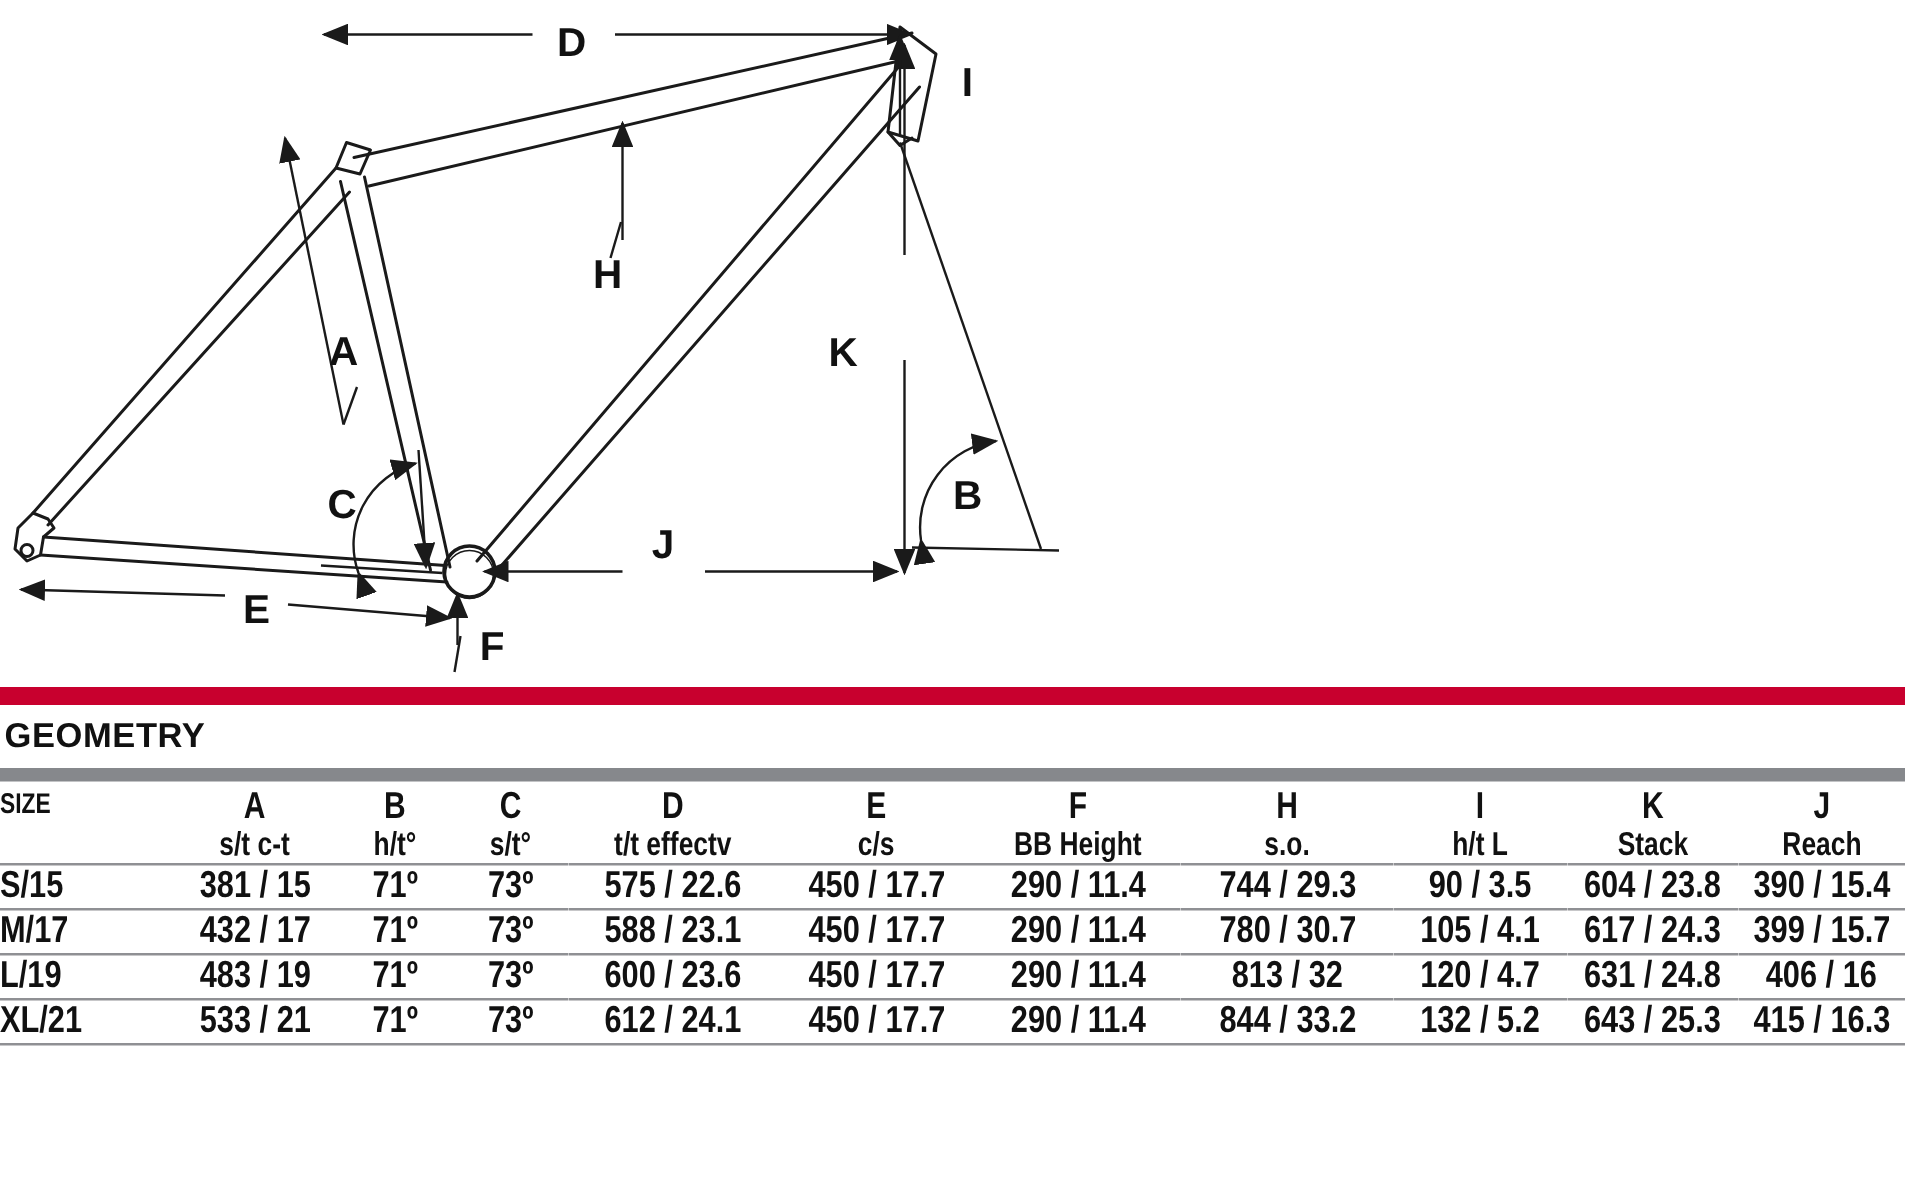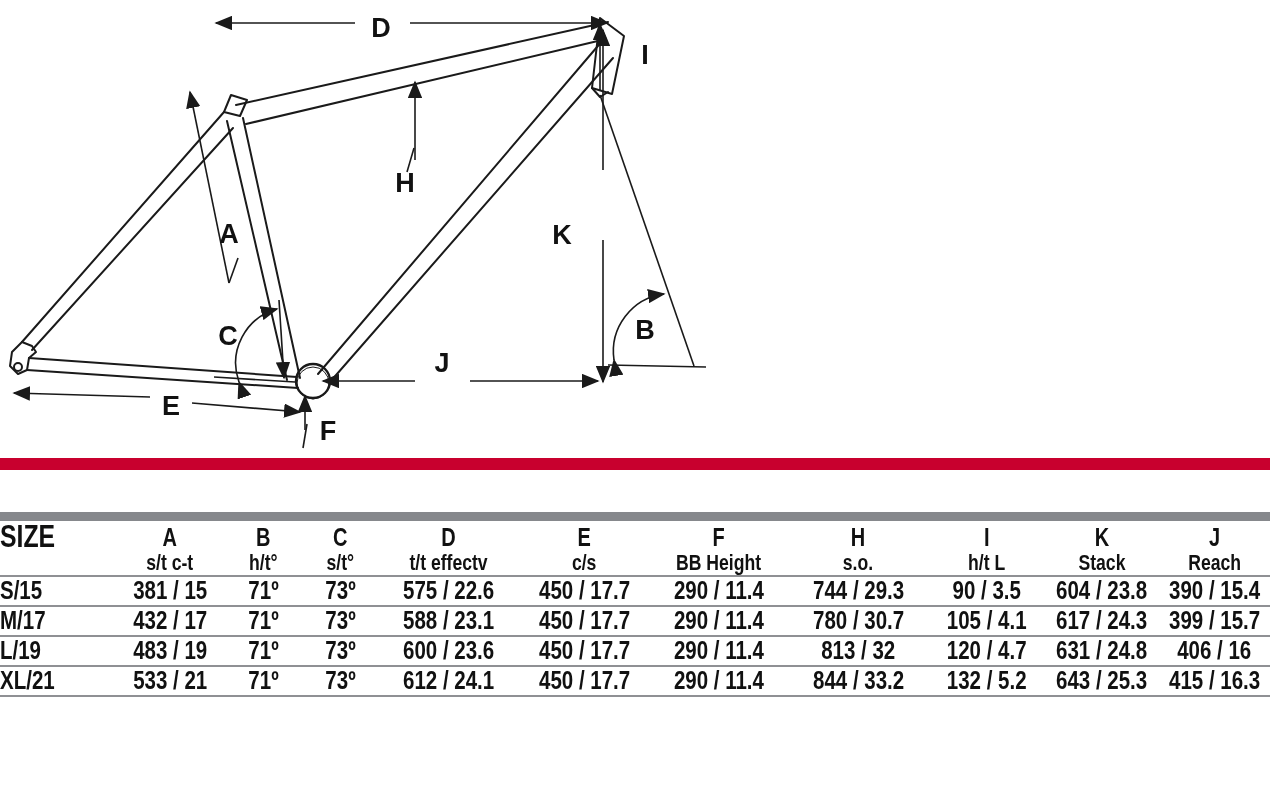--- a/index.html
+++ b/index.html
@@ -88,21 +88,21 @@
     line-height: 25px;
     color: #111111;
     white-space: nowrap;
     transform: scaleX(0.80);
   }
   .hdr-size {
     vertical-align: top;
     text-align: left;
     padding-left: 2px;
     font-weight: bold;
-    font-size: 31px;
+    font-size: 19px;
     line-height: 26px;
     color: #111111;
   }
   .hdr-size span { display: inline-block; transform: scaleX(0.80); transform-origin: left center; }
 
   
   tr.data-row td {
     height: 30px;
     text-align: center;
     font-weight: bold;
@@ -228,20 +228,21 @@
         <text class="dim-letter" x="645" y="339" text-anchor="middle">B</text>
         <text class="dim-letter" x="442" y="372" text-anchor="middle">J</text>
         <text class="dim-letter" x="171" y="415" text-anchor="middle">E</text>
         <text class="dim-letter" x="328" y="440" text-anchor="middle">F</text>
       </g>
     </svg>
   </div>
 
   <div id="red-bar"></div>
 
+  <div id="geometry-heading">GEOMETRY</div>
 
   <div id="gray-bar"></div>
 
   <table id="geo-table">
     <colgroup>
       <col class="c-size">
         <col class="c-a">
         <col class="c-b">
         <col class="c-c">
         <col class="c-d">

